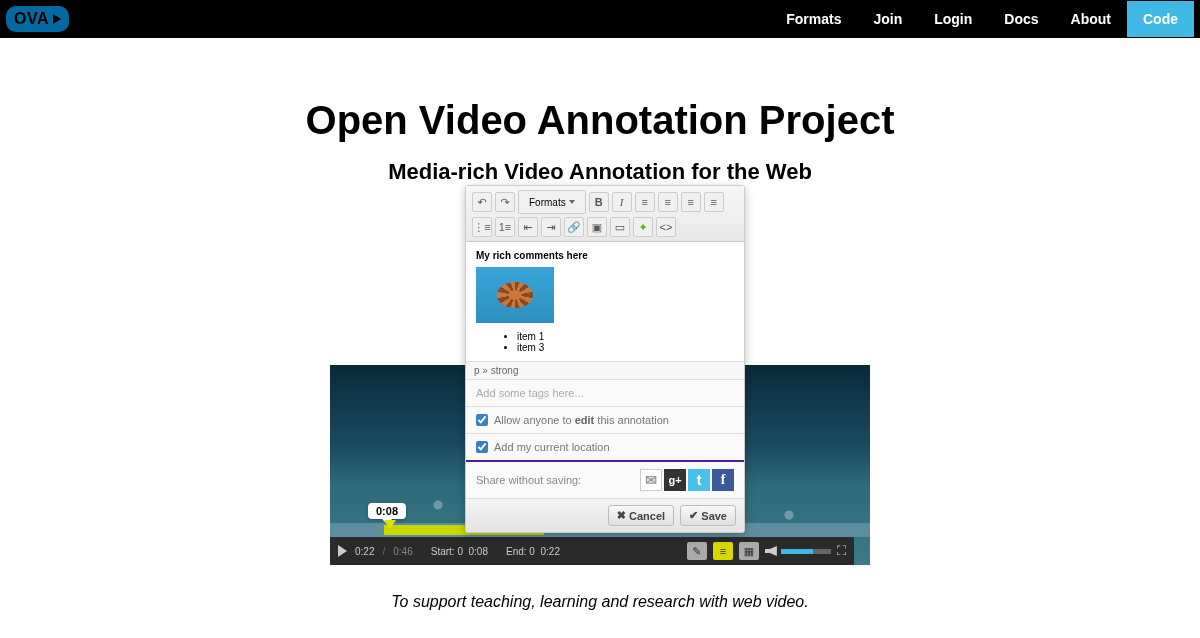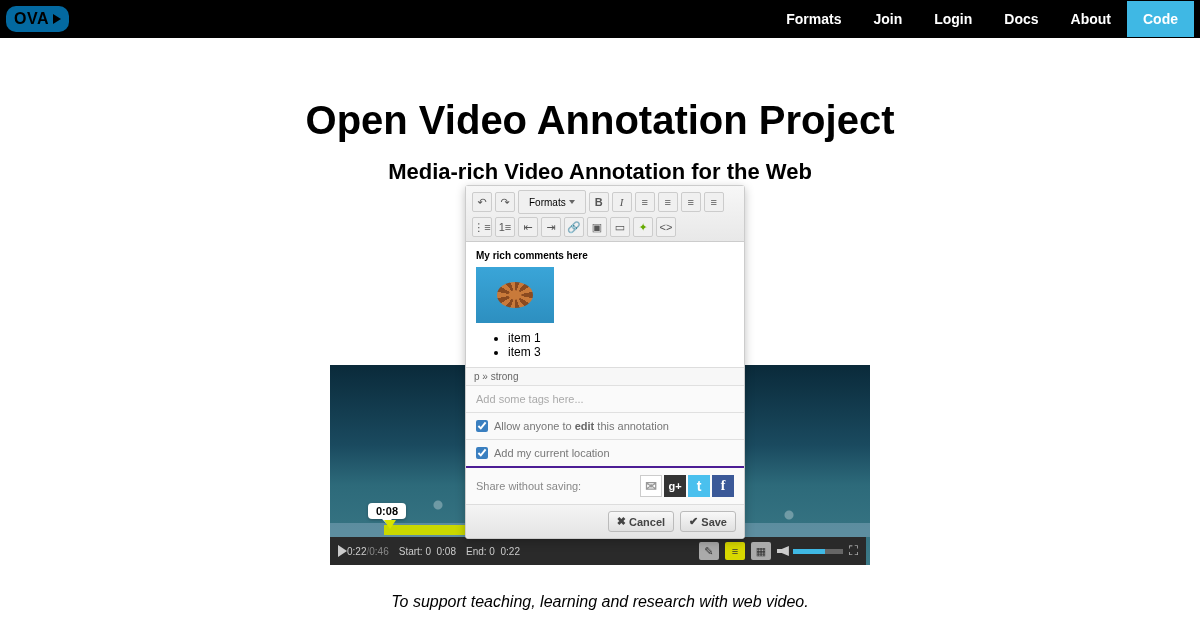--- a/index.html
+++ b/index.html
@@ -15,21 +15,21 @@
 h2 { font-size: 22px; font-weight: 700; }
 .tagline { font-size: 16px; font-style: italic; margin-top: 28px; }
 .hero { width: 540px; margin: 0 auto; position: relative; }
 .video { width: 540px; height: 200px; background: linear-gradient(180deg, #0a2a3a 0%, #1a4a5f 40%, #2d6a7a 60%, #3c7a88 100%); position: relative; margin-top: 180px; overflow: hidden; }
 .video::before { content: ""; position: absolute; inset: 0; background: radial-gradient(circle at 20% 70%, rgba(255,255,255,0.3) 0 4px, transparent 5px), radial-gradient(circle at 70% 60%, rgba(255,255,255,0.25) 0 3px, transparent 4px), radial-gradient(circle at 85% 75%, rgba(255,255,255,0.3) 0 4px, transparent 5px), radial-gradient(circle at 40% 80%, rgba(255,255,255,0.2) 0 3px, transparent 4px); }
 .seekbar { position: absolute; bottom: 28px; left: 0; right: 0; height: 14px; background: rgba(120,160,180,0.6); }
 .seek-played { position: absolute; left: 54px; width: 160px; top: 2px; bottom: 2px; background: #c9d800; }
 .seek-marker { position: absolute; top: -3px; left: 54px; width: 0; height: 0; border-left: 6px solid transparent; border-right: 6px solid transparent; border-top: 9px solid #d8e300; }
 .time-bubble { position: absolute; bottom: 46px; left: 38px; background: #fff; border-radius: 4px; padding: 2px 8px; font-size: 11px; font-weight: 600; box-shadow: 0 1px 3px rgba(0,0,0,0.3); }
 .time-bubble::after { content: ""; position: absolute; bottom: -5px; left: 50%; transform: translateX(-50%); border-left: 5px solid transparent; border-right: 5px solid transparent; border-top: 5px solid #fff; }
-.controls { position: absolute; bottom: 0; left: 0; right: 4px; height: 28px; background: #2a2a2a; display: flex; align-items: center; color: #ccc; font-size: 10px; padding: 0 8px; }
+.controls { position: absolute; bottom: 0; left: 0; right: 16px; height: 28px; background: #2a2a2a; display: flex; align-items: center; color: #ccc; font-size: 10px; padding: 0 8px; gap: 8px; }
 .play-icn { width: 0; height: 0; border-left: 9px solid #ccc; border-top: 6px solid transparent; border-bottom: 6px solid transparent; }
 .ctrl-right { margin-left: auto; display: flex; align-items: center; gap: 6px; }
 .ctrl-btn { width: 20px; height: 18px; background: #aaa; border-radius: 2px; display: flex; align-items: center; justify-content: center; font-size: 11px; color: #333; }
 .ctrl-btn.y { background: #d8d800; }
 .vol { display: flex; align-items: center; gap: 4px; }
 .vol-bar { width: 50px; height: 5px; background: #666; position: relative; }
 .vol-fill { position: absolute; left: 0; top: 0; bottom: 0; width: 65%; background: #3fb8e4; }
 .spk-icn { width: 12px; height: 10px; background: #ccc; clip-path: polygon(0 30%, 40% 30%, 100% 0, 100% 100%, 40% 70%, 0 70%); }
 .editor { position: absolute; top: -180px; left: 135px; width: 280px; background: #fff; border: 1px solid #ccc; box-shadow: 0 3px 10px rgba(0,0,0,0.25); border-radius: 3px; text-align: left; font-size: 11px; z-index: 10; }
 .toolbar { background: linear-gradient(#f7f7f7, #e8e8e8); border-bottom: 1px solid #ccc; padding: 4px 6px; }
@@ -37,21 +37,21 @@
 .tb-row:last-child { margin-bottom: 0; }
 .tb-btn { width: 20px; height: 20px; background: #f0f0f0; border: 1px solid #ccc; border-radius: 2px; display: flex; align-items: center; justify-content: center; font-size: 11px; color: #555; cursor: pointer; }
 .tb-sel { height: 24px; background: #f0f0f0; border: 1px solid #ccc; border-radius: 2px; font-size: 10px; padding: 0 10px; display: flex; align-items: center; gap: 3px; }
 .tb-btn.b { font-weight: 900; }
 .tb-btn.i { font-style: italic; font-family: serif; }
 .caret { width: 0; height: 0; border-left: 3px solid transparent; border-right: 3px solid transparent; border-top: 4px solid #666; }
 .content { padding: 8px 10px; min-height: 110px; }
 .content .title { font-weight: 700; font-size: 10px; margin-bottom: 6px; }
 .content .img { width: 78px; height: 56px; background: linear-gradient(180deg, #3aa5d8 0%, #2d8fc0 100%); position: relative; margin-bottom: 8px; }
 .content .img::after { content: ""; position: absolute; top: 50%; left: 50%; transform: translate(-50%,-50%); width: 36px; height: 26px; background: radial-gradient(ellipse, #c97a3a 0 6px, transparent 7px), repeating-conic-gradient(#8a4a20 0 20deg, #c97a3a 20deg 40deg); border-radius: 50%; }
-.content ul { margin-left: 32px; font-size: 12px; }
+.content ul { margin-left: 41px; font-size: 10px; }
 .status { border-top: 1px solid #ddd; padding: 3px 8px; font-size: 10px; color: #666; background: #f7f7f7; }
 .opt { border-top: 1px solid #e0e0e0; padding: 7px 10px; font-size: 11px; color: #777; display: flex; align-items: center; gap: 6px; background: #fafafa; }
 .opt input[type="checkbox"] { width: 12px; height: 12px; accent-color: #3a7fc0; }
 .opt .b { font-weight: 700; color: #666; }
 .share { border-top: 2px solid #4c1d95; padding: 7px 10px; background: #fafafa; display: flex; align-items: center; justify-content: space-between; font-size: 11px; color: #888; }
 .share-icons { display: flex; gap: 2px; }
 .sicn { width: 22px; height: 22px; display: flex; align-items: center; justify-content: center; font-size: 14px; color: #fff; font-weight: 700; }
 .sicn.mail { color: #999; border: 1px solid #ccc; background: #fff; }
 .sicn.gp { background: #333; font-size: 11px; }
 .sicn.tw { background: #4ac0ee; }

